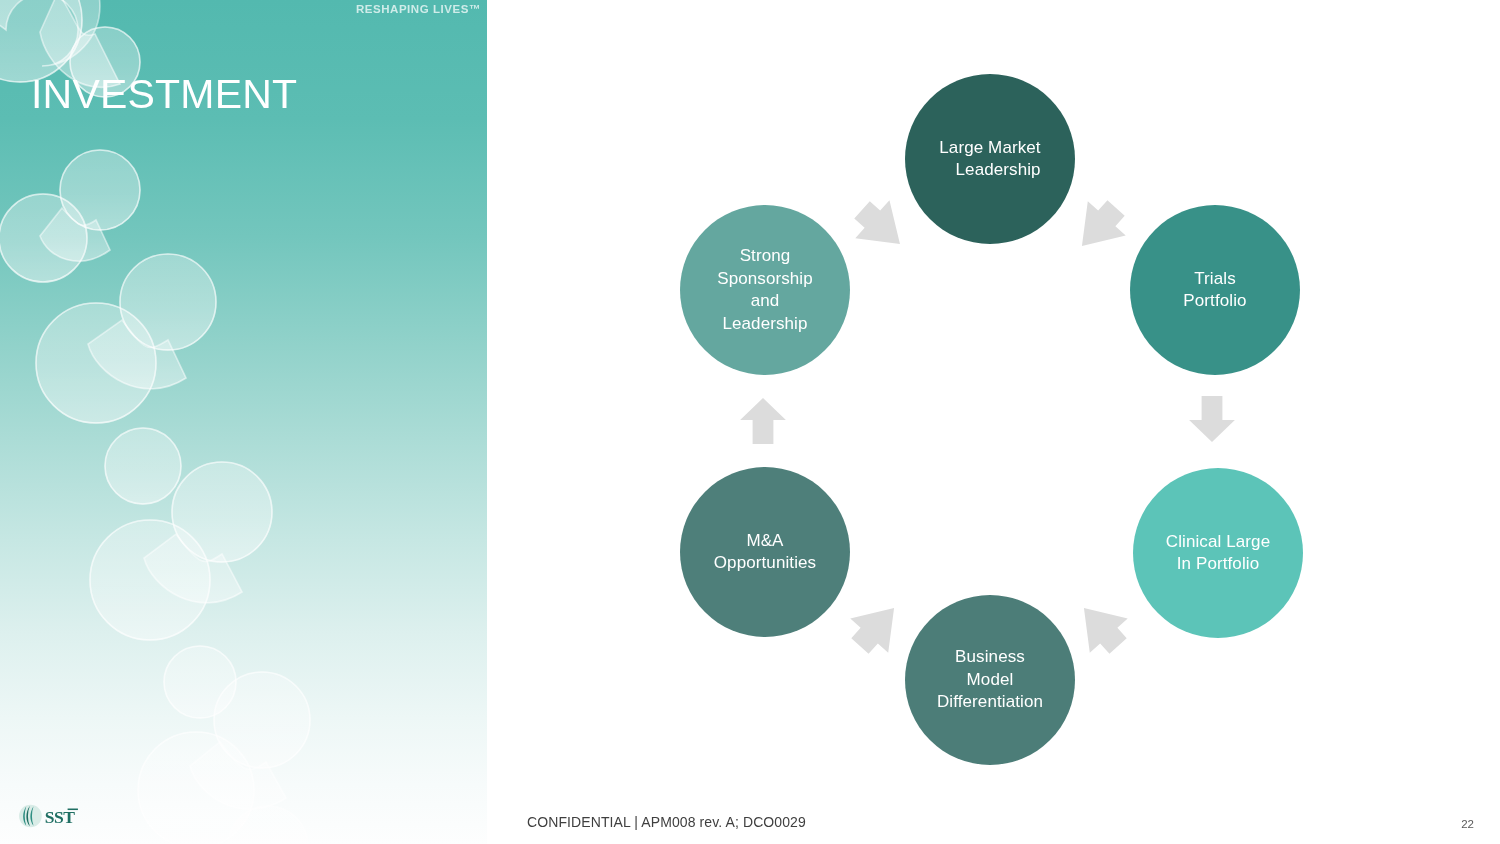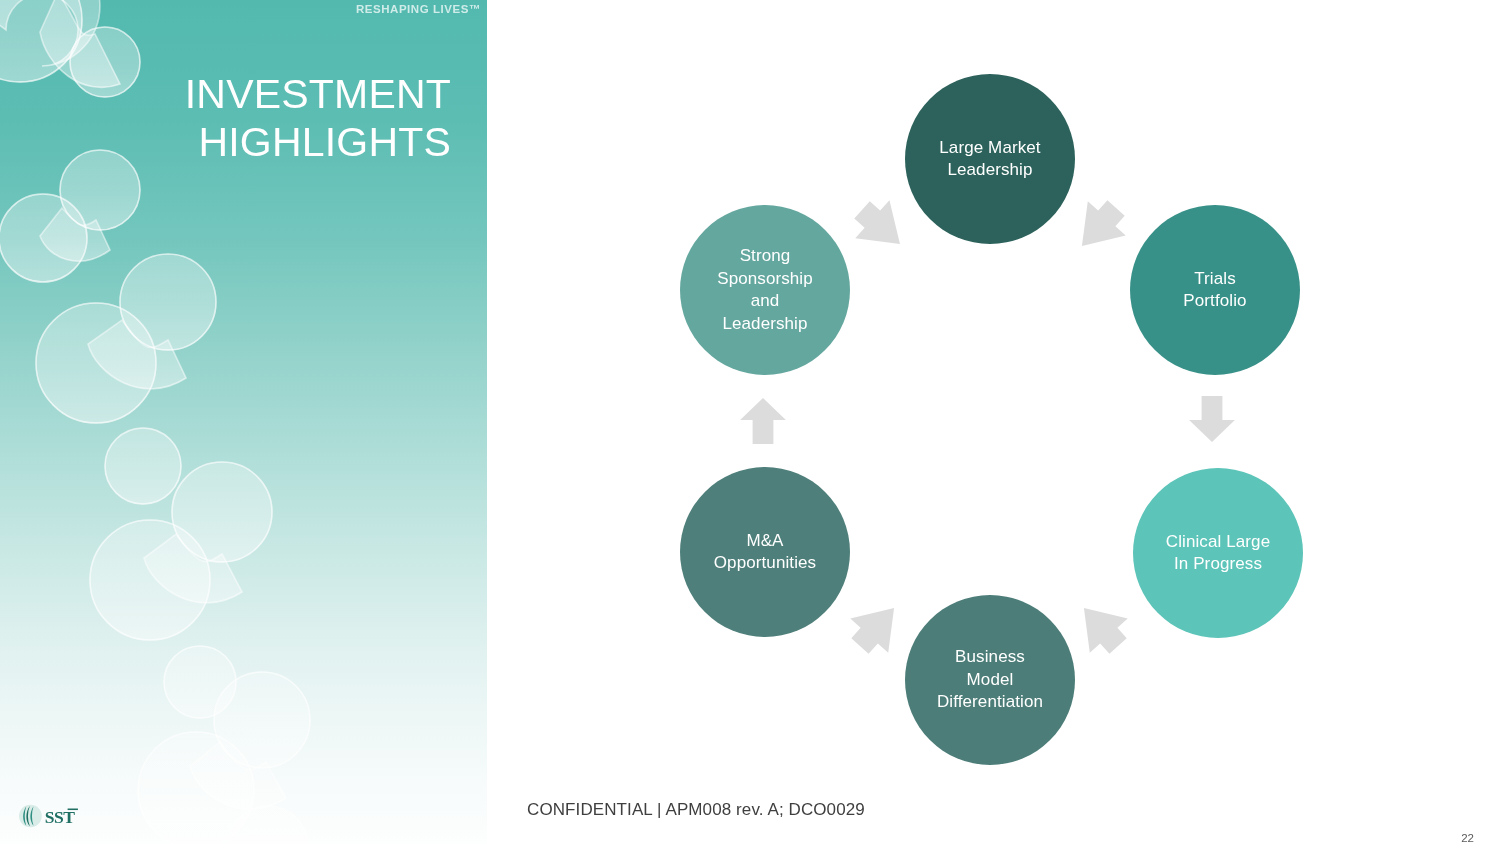--- a/index.html
+++ b/index.html
@@ -30,21 +30,20 @@
       #5cbdb3 14%,
       #73c6bd 28%,
       #8fd1c9 40%,
       #abdcd6 52%,
       #c6e7e3 64%,
       #ddf0ee 75%,
       #edf7f6 85%,
       #f7fbfb 93%,
       #fdfefe 100%);
     overflow: hidden;
-    text-align: right;
   }
 
   .bubbles {
     position: absolute;
     left: 0; top: 0;
     width: 487px; height: 844px;
     pointer-events: none;
   }
 
   .brandline {
@@ -98,21 +97,21 @@
     text-align: center;
     color: #ffffff;
     font-size: 17px;
     font-weight: 400;
     line-height: 22.5px;
     letter-spacing: 0.1px;
     padding: 6px;
   }
   .node span { display: block; }
 
-  .node-top        { left: 285px; top: 24px;  width: 170px; height: 170px; }
+  .node-top        { left: 285px; top: 24px;  width: 170px; height: 170px; text-align: right; }
   .node-right-up   { left: 510px; top: 155px; width: 170px; height: 170px; }
   .node-right-down { left: 513px; top: 418px; width: 170px; height: 170px; }
   .node-bottom     { left: 285px; top: 545px; width: 170px; height: 170px; }
   .node-left-down  { left:  60px; top: 417px; width: 170px; height: 170px; }
   .node-left-up    { left:  60px; top: 155px; width: 170px; height: 170px; }
 
   .arrow {
     position: absolute;
     width: 58px;
     height: 58px;
@@ -123,31 +122,31 @@
   .arrow-rd { left: 566px; top: 338px; transform: rotate(0deg); width: 52px; height: 62px; }
   .arrow-br { left: 452px; top: 548px; transform: rotate(138deg); }
   .arrow-bl { left: 228px; top: 548px; transform: rotate(222deg); }
   .arrow-lu { left: 117px; top: 340px; transform: rotate(180deg); width: 52px; height: 62px; }
   .arrow-tl { left: 232px; top: 148px; transform: rotate(312deg); }
 
   
   .footer-note {
     position: absolute;
     left: 527px;
-    bottom: 24px;
-    font-size: 17px;
+    bottom: 14px;
+    font-size: 14px;
     color: #3f3f3f;
     letter-spacing: 0.1px;
     white-space: nowrap;
   }
 
   .page-number {
     position: absolute;
     right: 26px;
-    bottom: 0;
+    bottom: 14px;
     font-size: 11.5px;
     color: #5a5a5a;
   }
 </style>
 </head>
 <body>
 
 <div class="slide">
 
   <div class="left-panel">
@@ -210,21 +209,20 @@
         <circle cx="200" cy="682" r="36"></circle>
         <circle cx="196" cy="790" r="58"></circle>
         <circle cx="262" cy="720" r="48"></circle>
       </g>
     </svg>
 
     <div class="brandline">RESHAPING LIVES™</div>
 
     <div class="slide-title">
       <span class="t-line">INVESTMENT</span>
-      <span class="t-line">HIGHLIGHTS</span>
     </div>
 
     <svg class="logo" viewBox="0 0 120 54">
       <g>
         <circle cx="24" cy="27" r="22" fill="#d9ece7"></circle>
         <path d="M 16 8 C 8 20 8 36 16 46 C 12 34 12 20 16 8 Z" fill="#2f8f83"></path>
         <path d="M 23 7 C 14 20 14 36 23 47 C 18 34 18 20 23 7 Z" fill="#1f6f63"></path>
         <path d="M 30 8 C 22 21 22 35 30 46 C 26 34 26 20 30 8 Z" fill="#2f8f83"></path>
       </g>
       <text x="52" y="40" font-family="'Liberation Serif', serif" font-size="34" font-weight="bold" fill="#1f6f63" letter-spacing="-1">SST</text>
@@ -244,21 +242,21 @@
     <div class="node node-right-up" style="background:#389188">
       <div>
         <span>Trials</span>
         <span>Portfolio</span>
       </div>
     </div>
 
     <div class="node node-right-down" style="background:#5cc4b8">
       <div>
         <span>Clinical Large</span>
-        <span>In Progress</span>
+        <span>In Portfolio</span>
       </div>
     </div>
 
     <div class="node node-bottom" style="background:#4c7d78">
       <div>
         <span>Business</span>
         <span>Model</span>
         <span>Differentiation</span>
       </div>
     </div>

